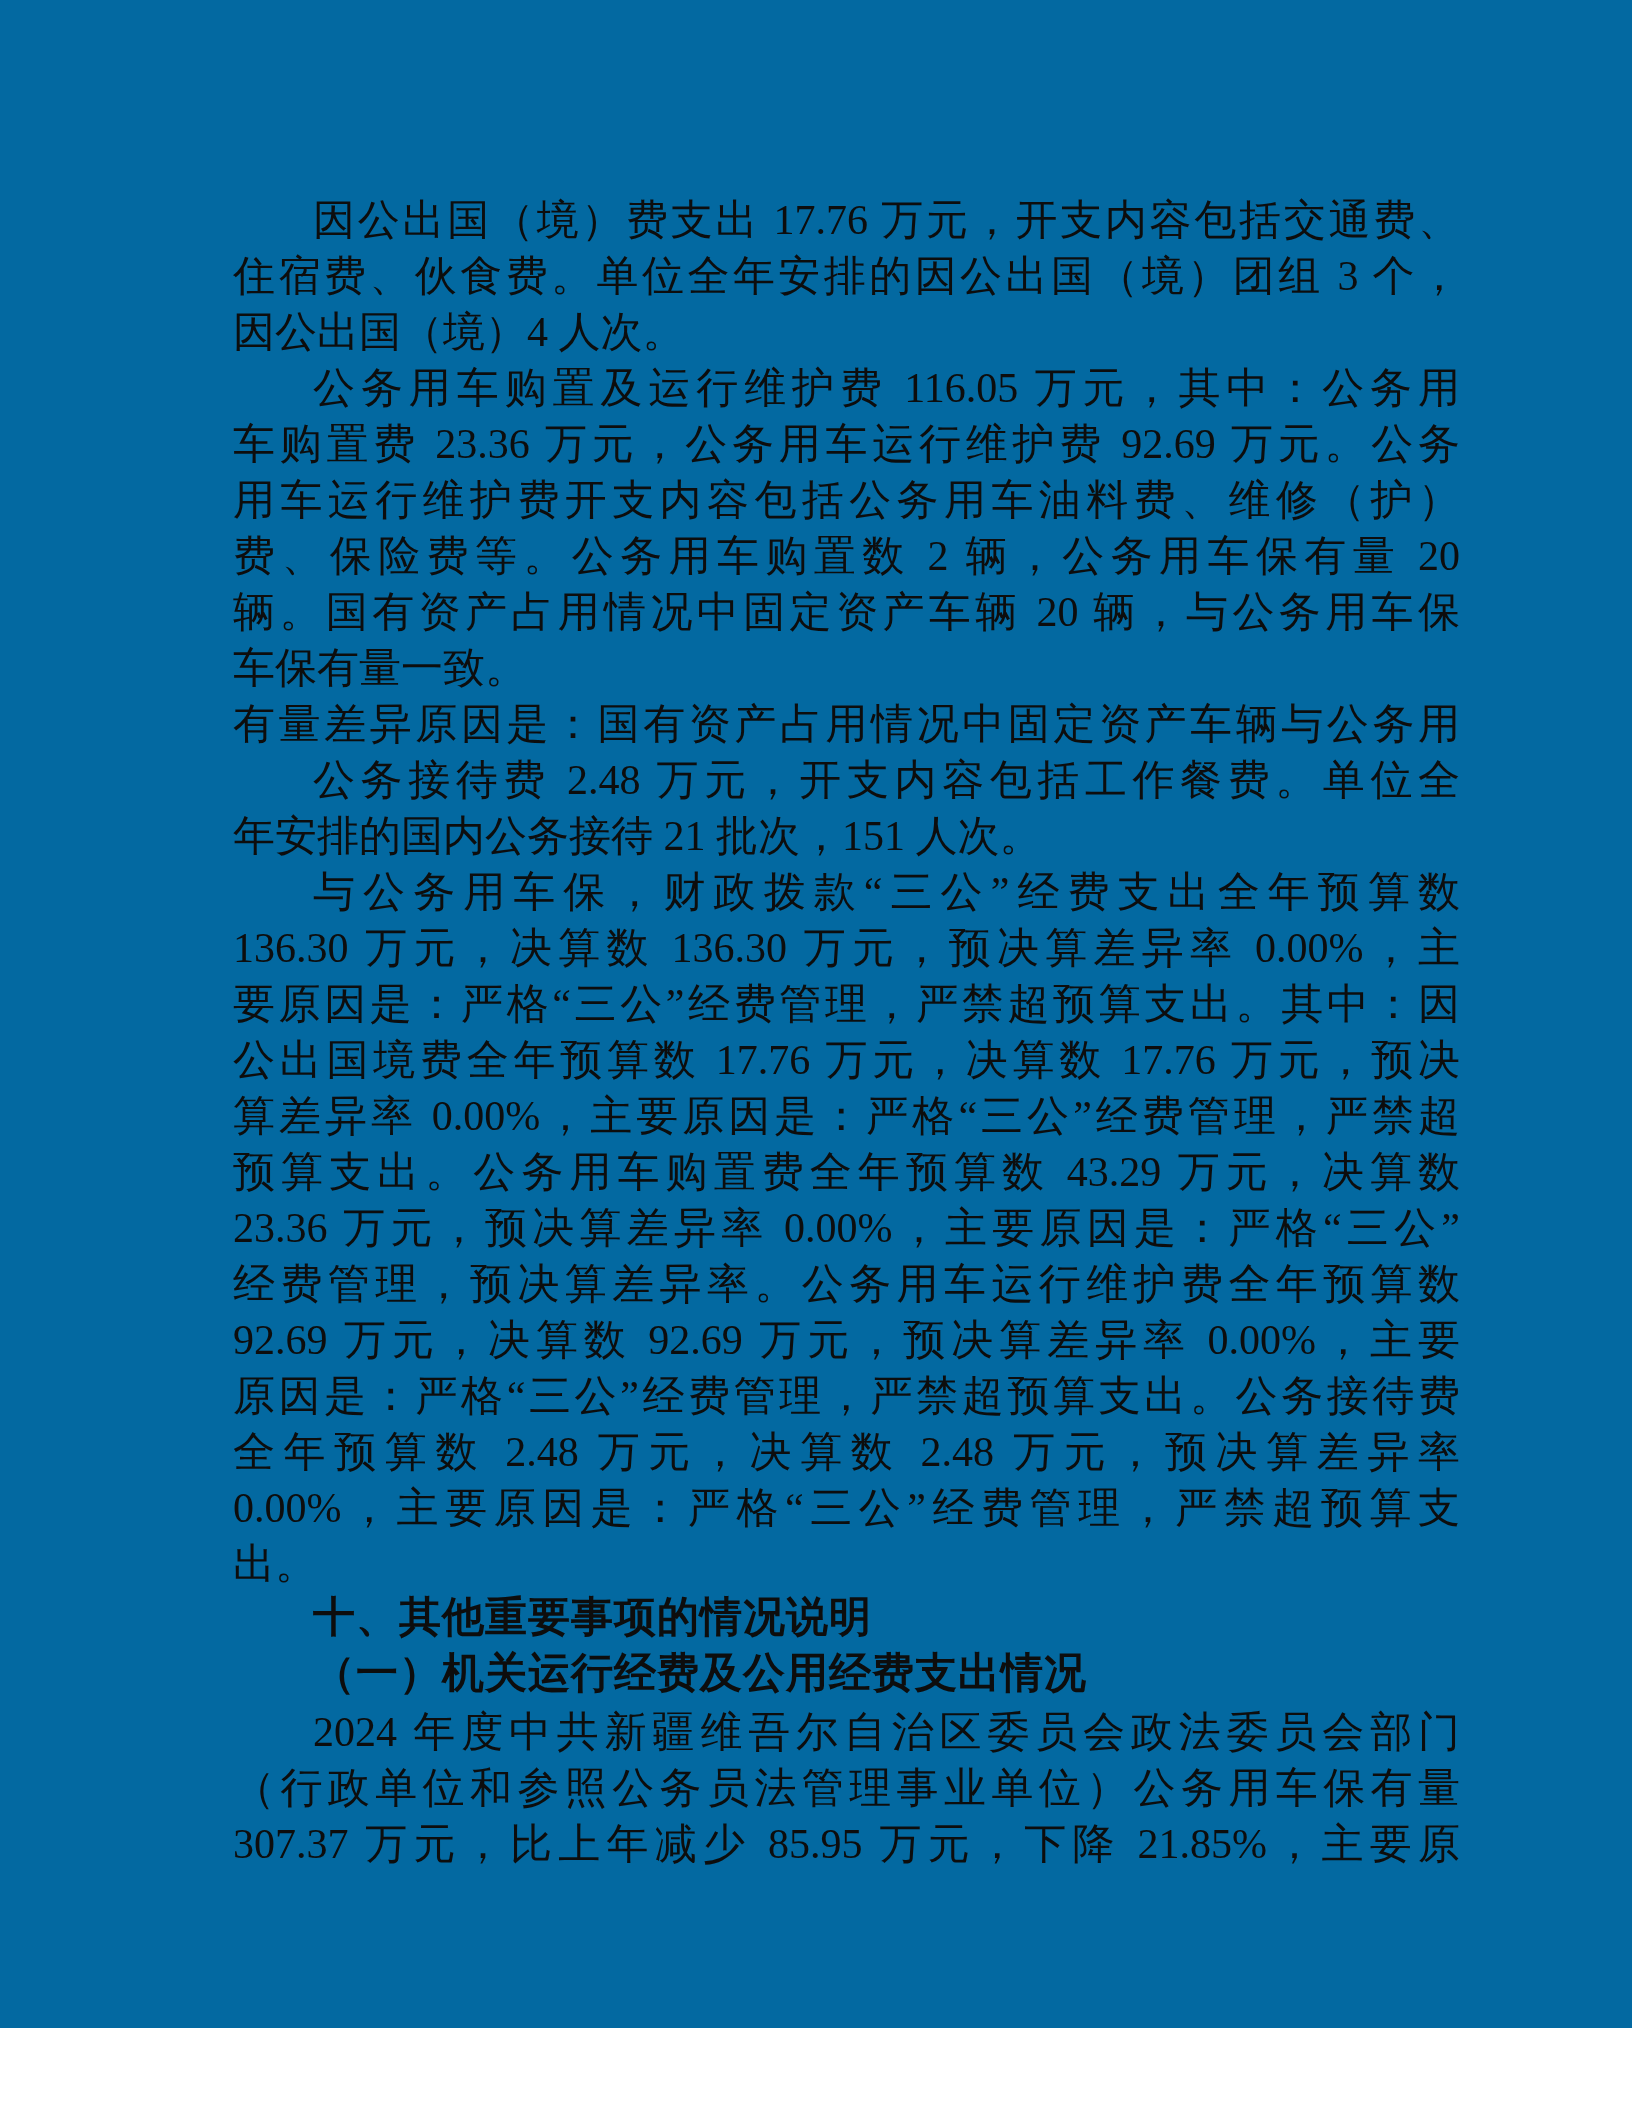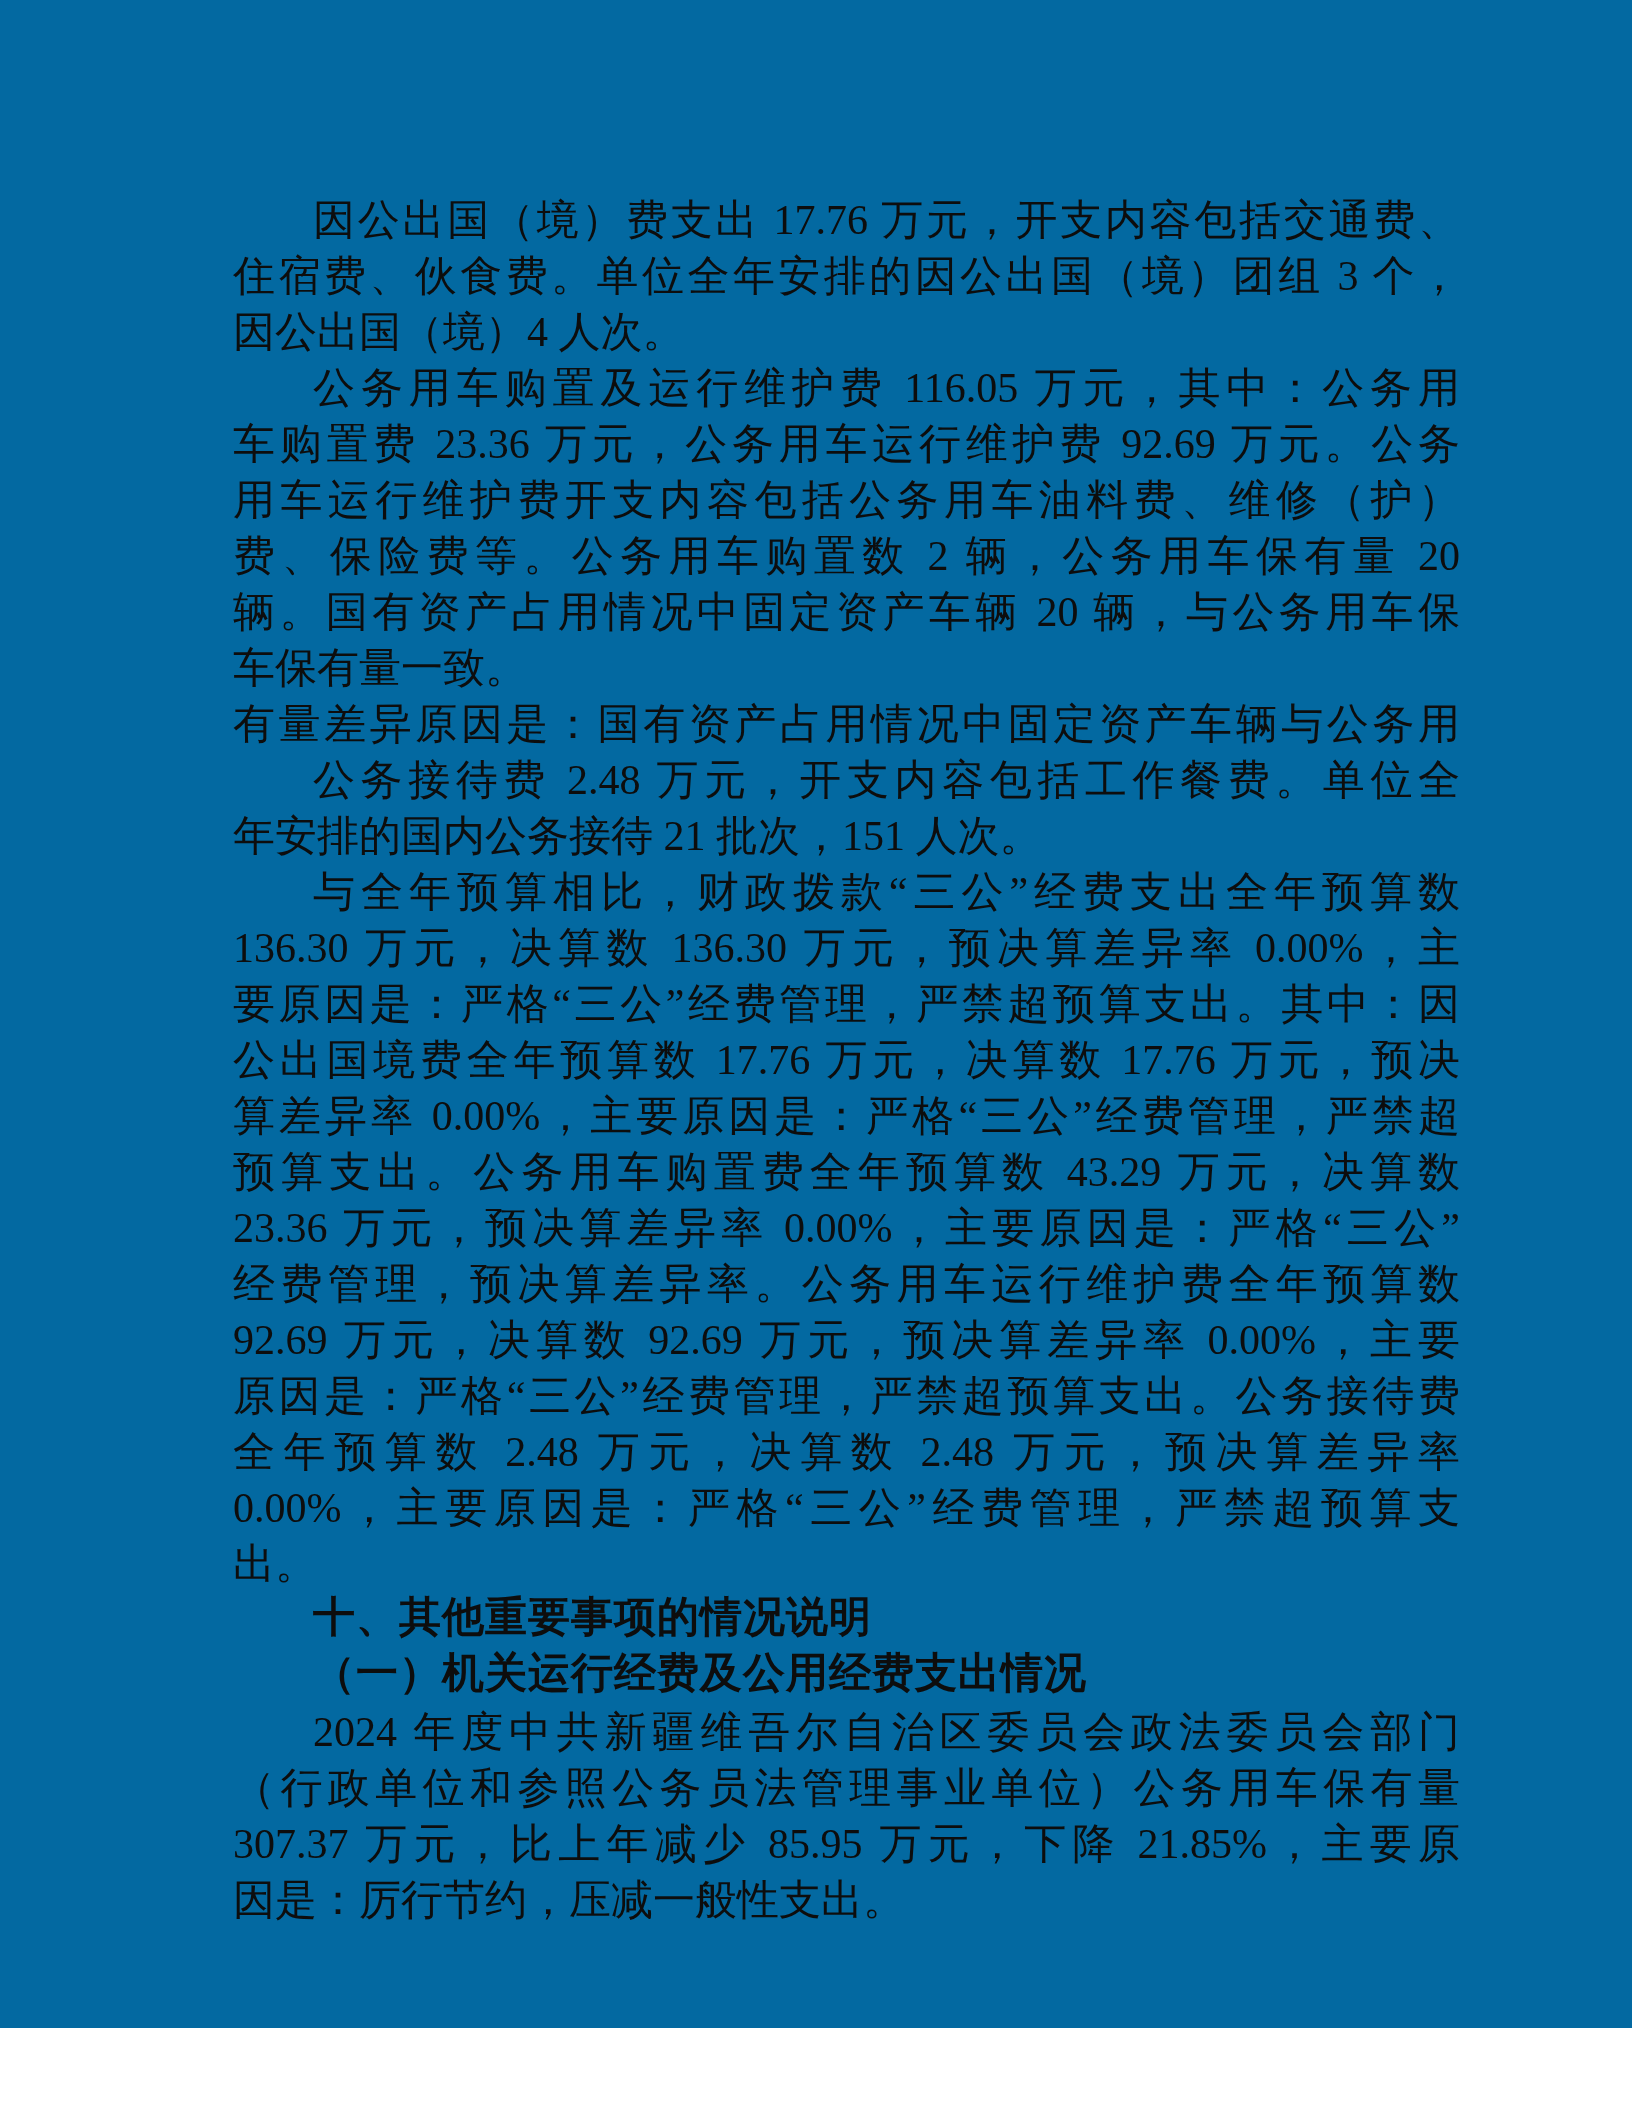--- a/index.html
+++ b/index.html
@@ -60,21 +60,21 @@
       <div class="line">车保有量一致。</div>
       <div class="line just">有量差异原因是：国有资产占用情况中固定资产车辆与公务用</div>
     </div>
 
     <div class="para">
       <div class="line just indent">公务接待费 2.48 万元，开支内容包括工作餐费。单位全</div>
       <div class="line">年安排的国内公务接待 21 批次，151 人次。</div>
     </div>
 
     <div class="para">
-      <div class="line just indent">与全年预算相比，财政拨款“三公”经费支出全年预算数</div>
+      <div class="line just indent">与公务用车保，财政拨款“三公”经费支出全年预算数</div>
       <div class="line just">136.30 万元，决算数 136.30 万元，预决算差异率 0.00%，主</div>
       <div class="line just">要原因是：严格“三公”经费管理，严禁超预算支出。其中：因</div>
       <div class="line just">公出国境费全年预算数 17.76 万元，决算数 17.76 万元，预决</div>
       <div class="line just">算差异率 0.00%，主要原因是：严格“三公”经费管理，严禁超</div>
       <div class="line just">预算支出。公务用车购置费全年预算数 43.29 万元，决算数</div>
       <div class="line just">23.36 万元，预决算差异率 0.00%，主要原因是：严格“三公”</div>
       <div class="line just">经费管理，预决算差异率。公务用车运行维护费全年预算数</div>
       <div class="line just">92.69 万元，决算数 92.69 万元，预决算差异率 0.00%，主要</div>
       <div class="line just">原因是：严格“三公”经费管理，严禁超预算支出。公务接待费</div>
       <div class="line just">全年预算数 2.48 万元，决算数 2.48 万元，预决算差异率</div>
@@ -87,17 +87,16 @@
     </div>
 
     <div class="para">
       <div class="line heading indent">（一）机关运行经费及公用经费支出情况</div>
     </div>
 
     <div class="para">
       <div class="line just indent">2024 年度中共新疆维吾尔自治区委员会政法委员会部门</div>
       <div class="line just">（行政单位和参照公务员法管理事业单位）公务用车保有量</div>
       <div class="line just">307.37 万元，比上年减少 85.95 万元，下降 21.85%，主要原</div>
-      <div class="line">因是：厉行节约，压减一般性支出。</div>
     </div>
 
   </div>
 </div>
 
 </body></html>

